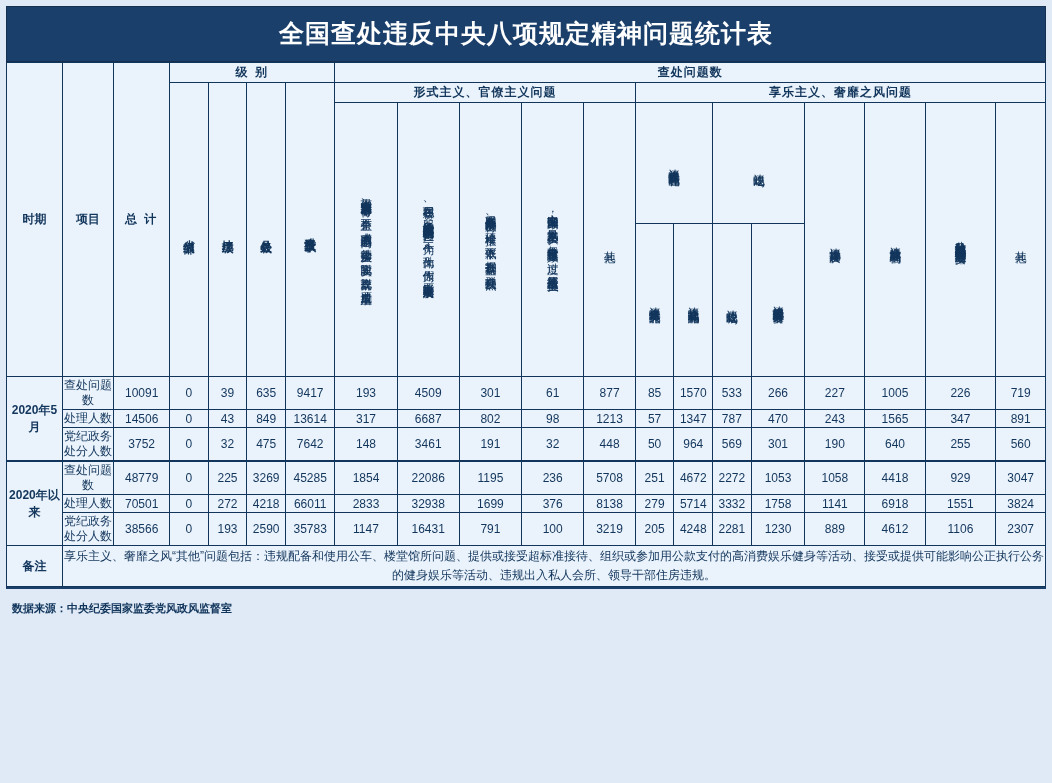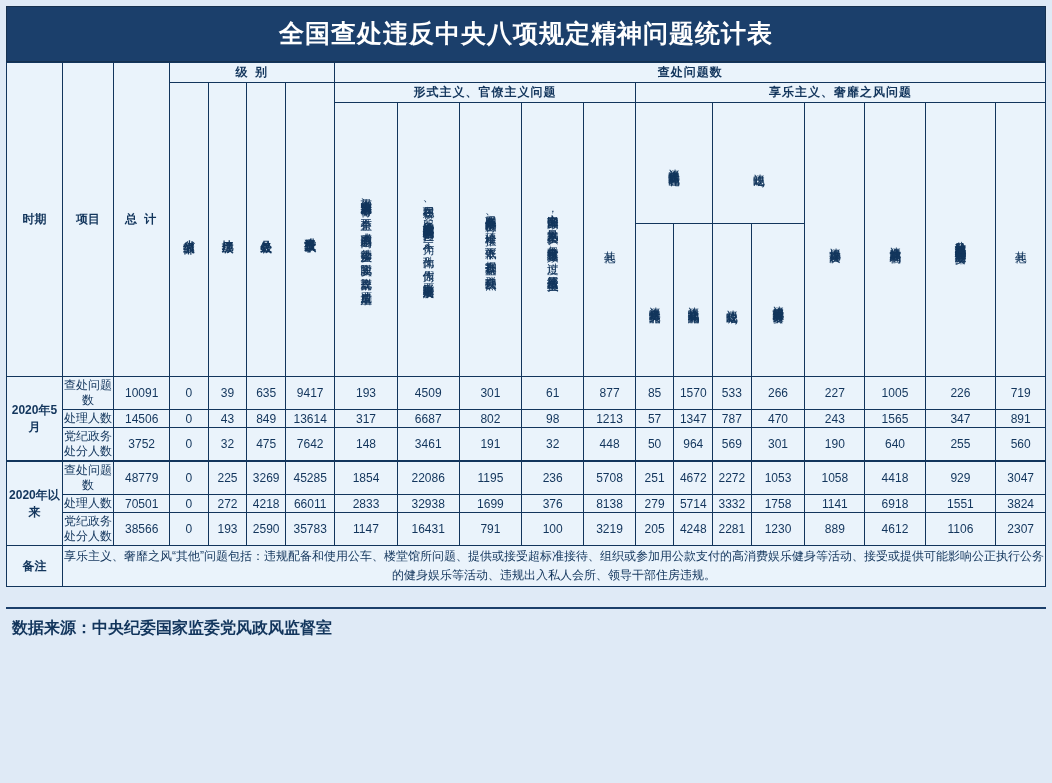--- a/index.html
+++ b/index.html
@@ -107,26 +107,26 @@
     font-weight:bold;font-size:13px;background:#dcebf8;
   }
   td.note-body{
     text-align:left;
     font-size:12.5px;
     line-height:1.6;
     padding:4px 8px;
     background:#eaf3fb;
   }
   .footer{
-    margin-top:20px;
+    margin-top:0;
     height:30px;
     display:flex;
     align-items:center;
     border-top:2px solid #1b3f6b;
-    font-size:16px;
+    font-size:11px;
     font-weight:bold;
     color:#12355c;
     padding-top:4px;
   }
   .footer .left{flex:1;padding-left:6px;}
   .footer .right{padding-right:80px;}
 </style>
 </head>
 <body>
 

